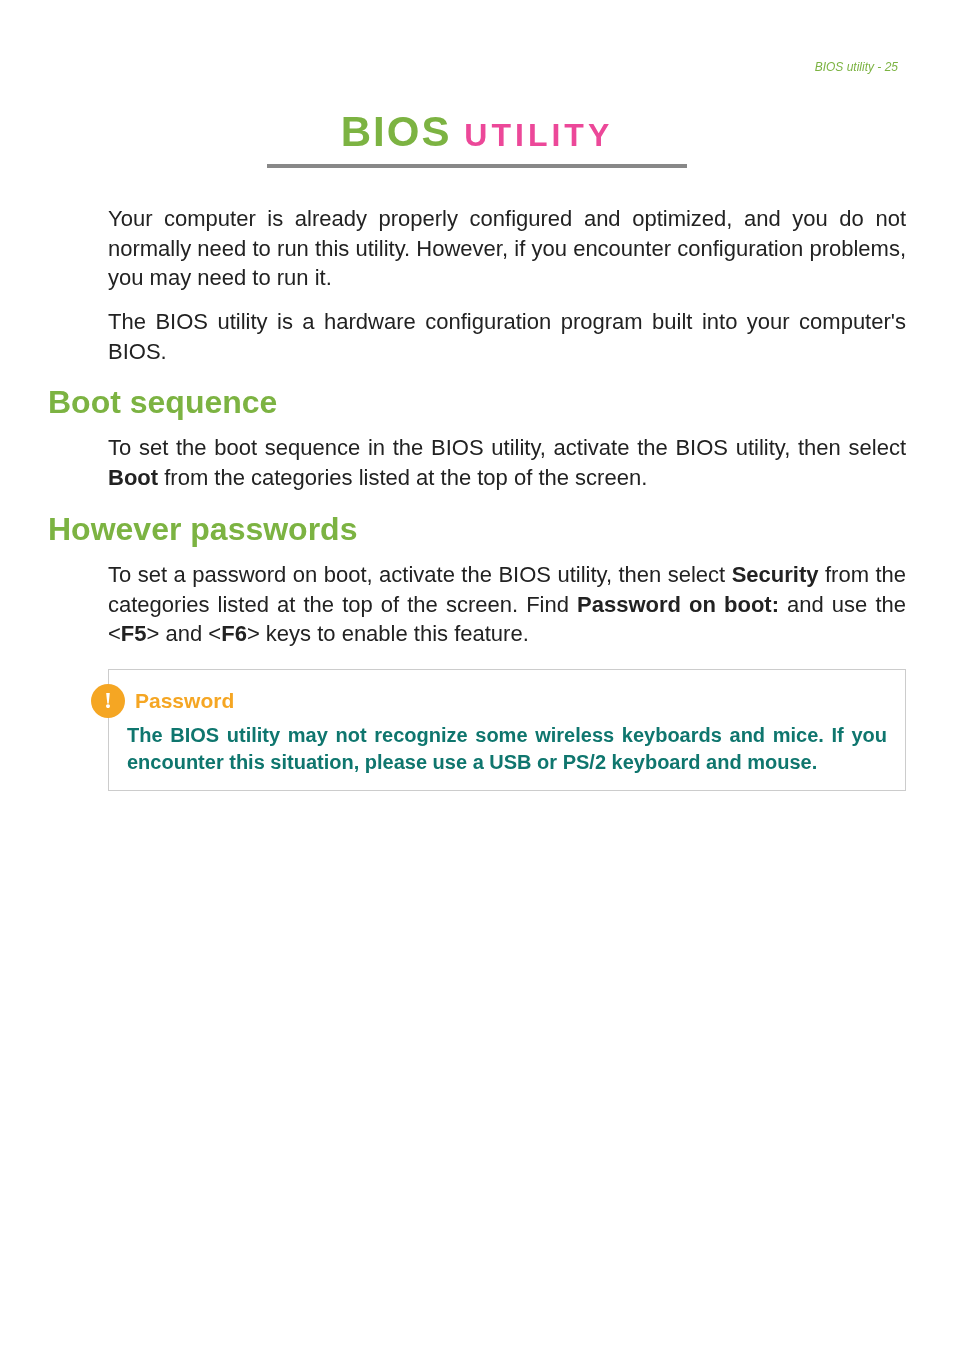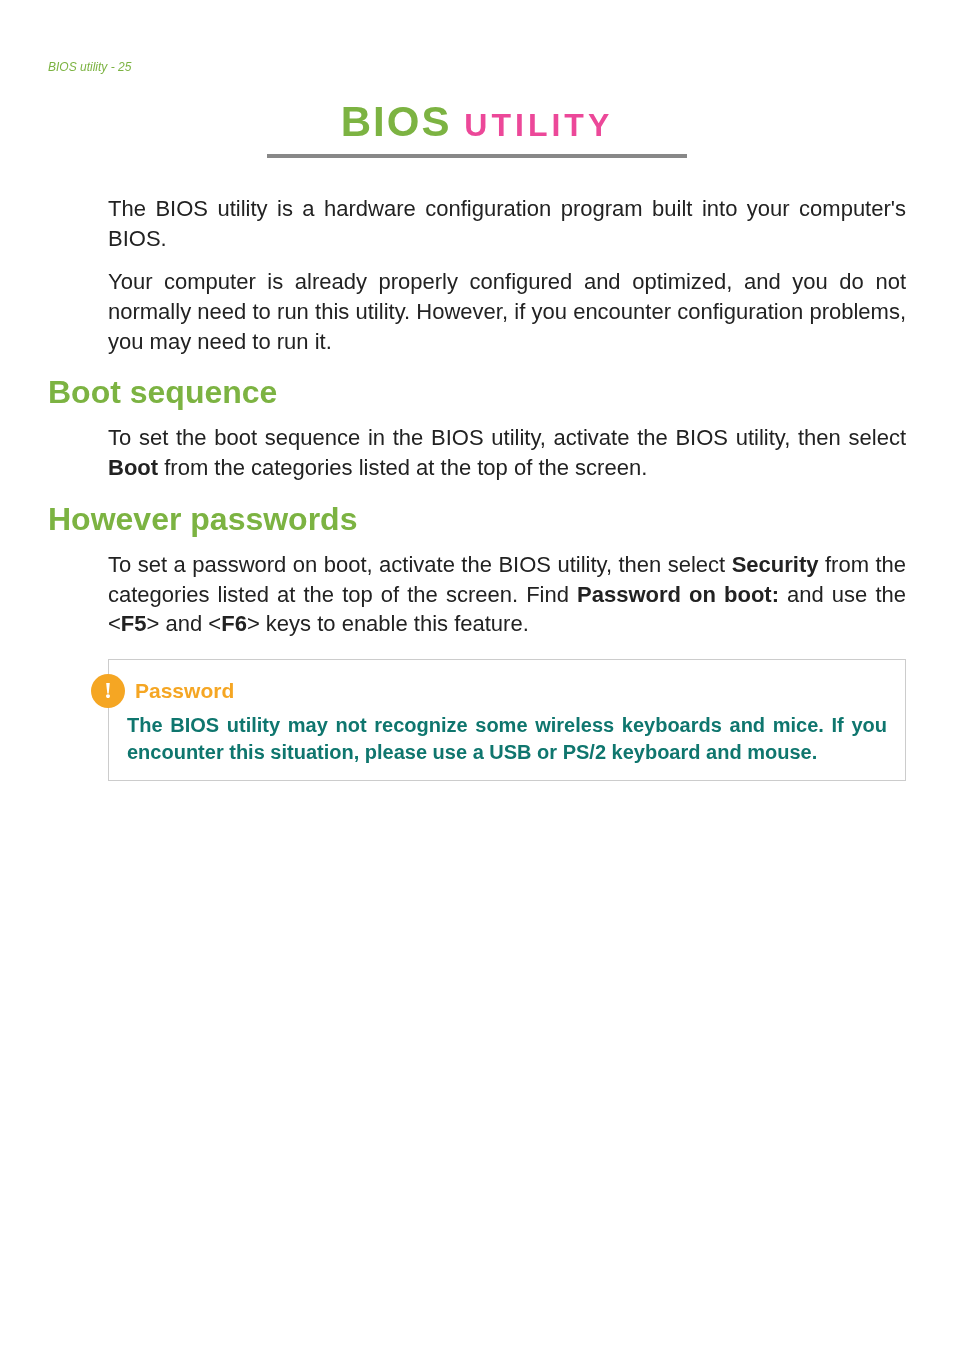--- a/index.html
+++ b/index.html
@@ -14,25 +14,25 @@
       background: #ffffff;
       font-family: Arial, Helvetica, sans-serif;
       position: relative;
     }
     
     .page-container {
       padding: 60px 48px 48px 48px;
     }
     
     .header-breadcrumb {
-      text-align: left;
+      text-align: right;
       font-size: 12px;
       font-style: italic;
       color: #7cb342;
-      margin-bottom: 24px;
+      margin-bottom: 34px;
       padding-right: 8px;
     }
     
     .main-title {
       text-align: center;
       margin-bottom: 8px;
     }
     
     .main-title-bios {
       color: #7cb342;
@@ -129,23 +129,23 @@
 
 <div class="page-container">
 
   <div class="header-breadcrumb">BIOS utility - 25</div>
 
   <div class="main-title">
     <span class="main-title-bios">BIOS</span><span class="main-title-utility"> UTILITY</span>
   </div>
   <div class="title-underline"></div>
 
+  <p class="body-text">Your computer is already properly configured and optimized, and you do not normally need to run this utility. However, if you encounter configuration problems, you may need to run it.</p>
+
   <p class="body-text">The BIOS utility is a hardware configuration program built into your computer's BIOS.</p>
-
-  <p class="body-text">Your computer is already properly configured and optimized, and you do not normally need to run this utility. However, if you encounter configuration problems, you may need to run it.</p>
 
 
   <h2 class="section-heading">Boot sequence</h2>
 
   <p class="body-text">
     <span>To set the boot sequence in the BIOS utility, activate the BIOS utility, then select </span><span class="bold-inline">Boot</span><span> from the categories listed at the top of the screen.</span>
   </p>
 
   <h2 class="section-heading">However passwords</h2>
 

